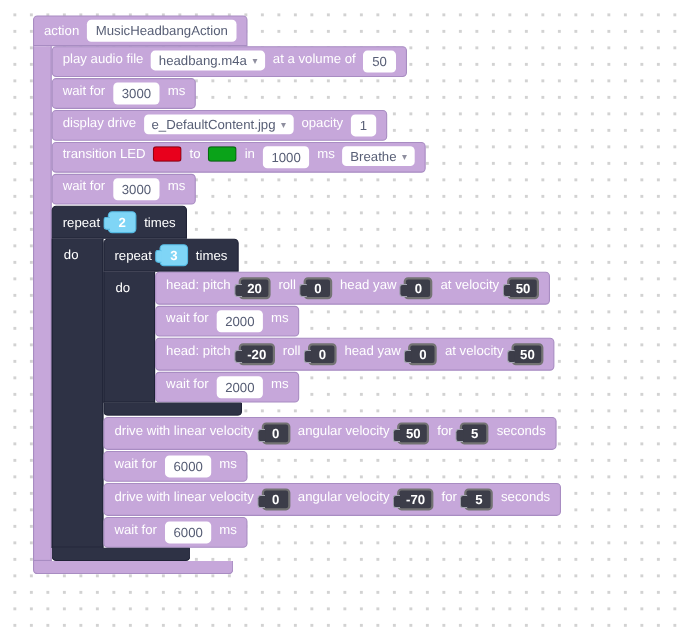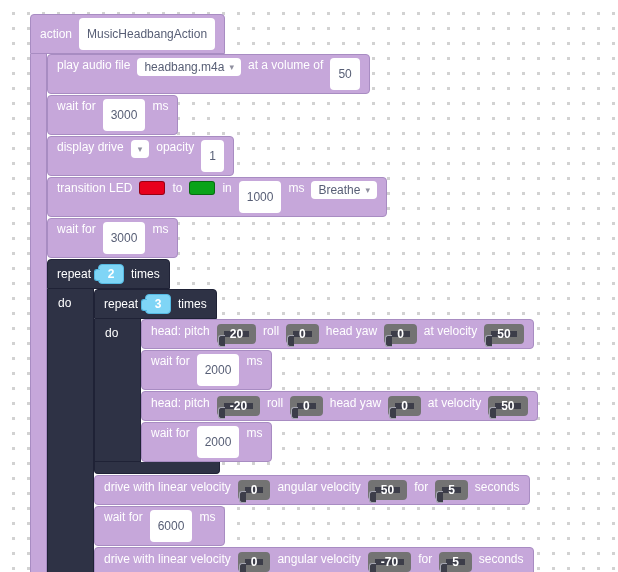--- a/index.html
+++ b/index.html
@@ -17,27 +17,27 @@
   .chead.tall{padding:4px 9px}
   .cbody{display:flex;align-items:stretch}
   .spine{flex:none}
   .spine.purple{width:17px;border-top:0}
   .spine.dark{width:47px;border-top:0;color:#fff;padding:7px 0 0 10px}
   .stack{display:flex;flex-direction:column;align-items:flex-start;gap:1px}
   .cfoot{height:12px;border-radius:0 0 4px 4px;border-top:0}
   .foot-action{width:182px}
   .foot-repeat{width:126px}
   .t{color:#fff;white-space:nowrap}
-  .pill{display:inline-flex;align-items:center;height:32px;padding:0 8px;background:#fff;border-radius:4px;color:#575e75;white-space:nowrap}
+  .pill{display:inline-flex;align-items:center;height:20px;padding:0 8px;background:#fff;border-radius:4px;color:#575e75;white-space:nowrap}
   .dd{display:inline-flex;align-items:center;gap:5px;height:18px;padding:0 7px;background:#fff;border-radius:4px;color:#575e75;white-space:nowrap;cursor:pointer}
   .dd-arrow{font-size:9px;color:#8f8f9f}
   .swatch{display:inline-block;width:26px;height:14px;border-radius:3px;border:1px solid rgba(0,0,0,.35)}
   .count{position:relative;display:inline-flex;align-items:center;justify-content:center;min-width:26px;height:20px;padding:0 6px;background:#7fd5f6;border:1px solid #54b9e2;border-radius:4px;color:#fff;font-weight:bold}
   .count::before{content:"";position:absolute;left:-5px;top:4px;width:5px;height:10px;background:#7fd5f6;border:1px solid #54b9e2;border-right:0;border-radius:3px 0 0 3px}
-  .numshadow{position:relative;display:inline-flex;align-items:center;justify-content:center;min-width:26px;height:20px;padding:0 6px;background:#3c3d49;border:7px solid #737373;border-radius:4px;color:#fff;font-weight:bold}
+  .numshadow{position:relative;display:inline-flex;align-items:center;justify-content:center;min-width:26px;height:20px;padding:0 6px;background:#3c3d49;border:2px solid #737373;border-radius:4px;color:#fff;font-weight:bold}
   .numshadow::before{content:"";position:absolute;left:-6px;top:4px;width:6px;height:10px;background:#3c3d49;border:1px solid #a5a6b2;border-right:0;border-radius:3px 0 0 3px}
 </style>
 </head>
 <body>
 
 <div class="workspace">
 
   <div class="cblock">
     <div class="chead purple">
       <span class="t">action</span>
@@ -59,20 +59,21 @@
 
         <div class="blk purple">
           <span class="t">wait for</span>
           <span class="pill">3000</span>
           <span class="t">ms</span>
         </div>
 
         <div class="blk purple">
           <span class="t">display drive</span>
           <span class="dd">
+            <span>e_DefaultContent.jpg</span>
             <span class="dd-arrow">▾</span>
           </span>
           <span class="t">opacity</span>
           <span class="pill">1</span>
         </div>
 
         <div class="blk purple">
           <span class="t">transition LED</span>
           <span class="swatch" style="background: rgb(232, 0, 28);"></span>
           <span class="t">to</span>

